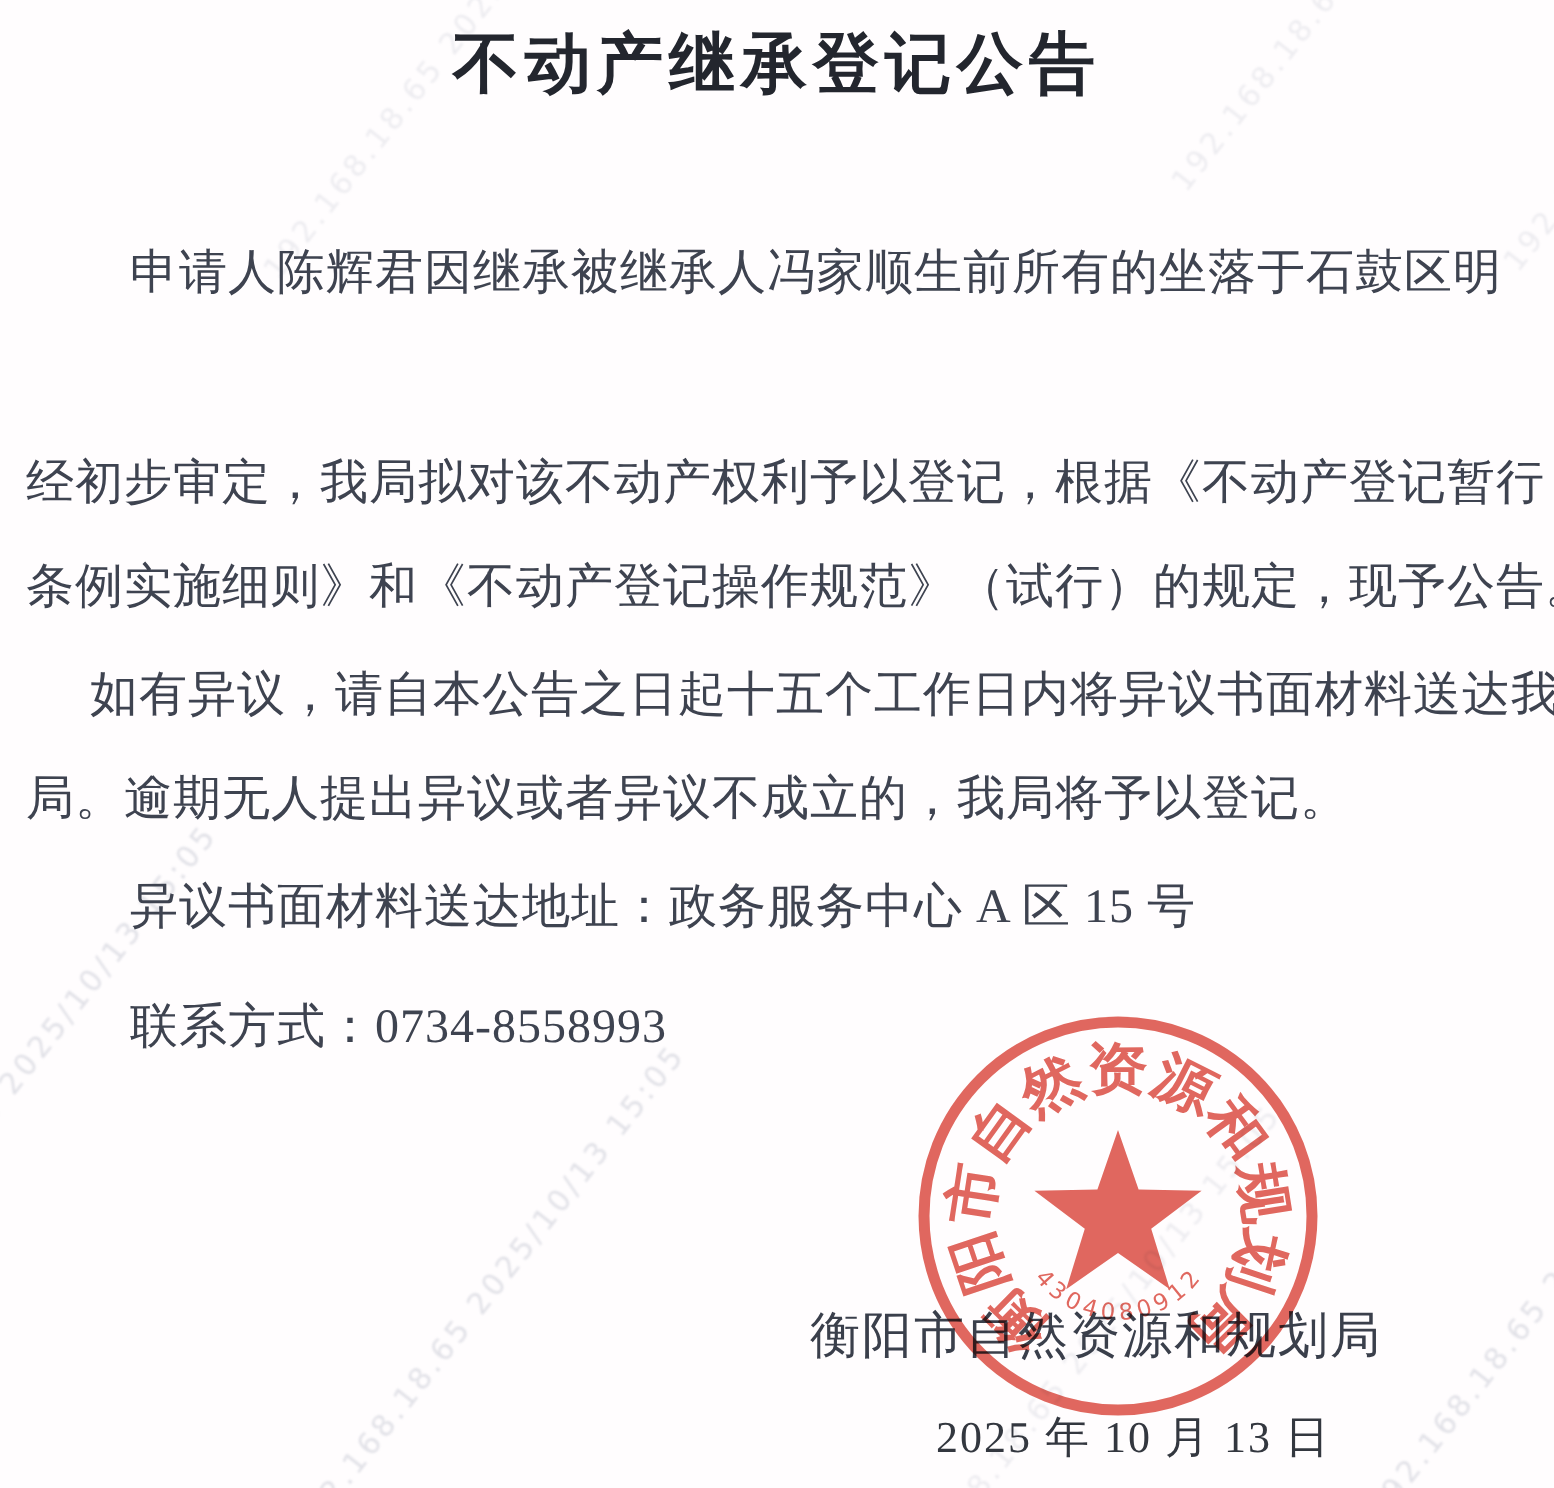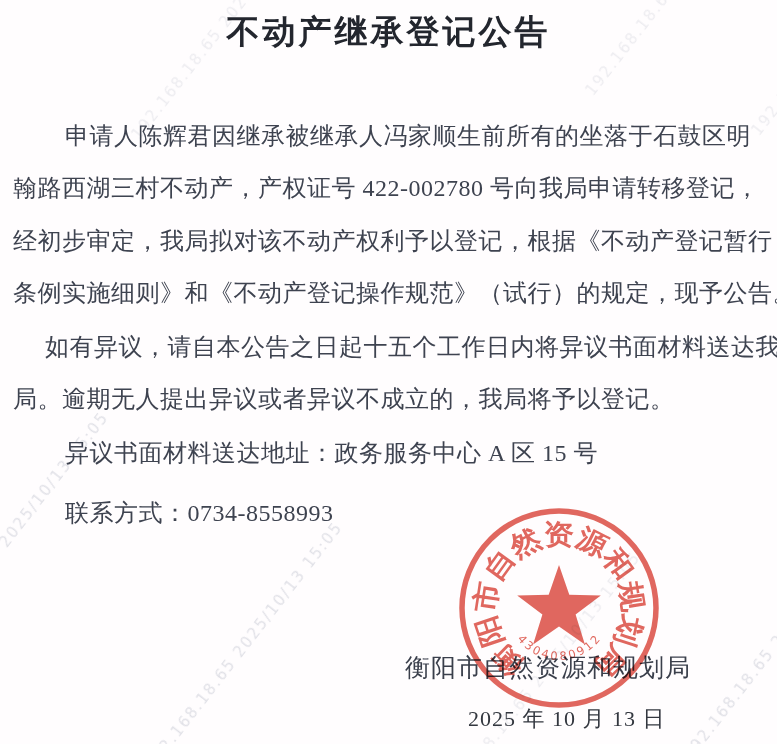--- a/index.html
+++ b/index.html
@@ -81,21 +81,20 @@
   <div class="wm faint" style="left:582px;top:88px;">192.168.18.65 2025/10/13 15:05</div>
   <div class="wm faint" style="left:748px;top:128px;">192.168.18.65 2025/10/13 15:05</div>
   <div class="wm" style="left:-92px;top:652px;">192.168.18.65 2025/10/13 15:05</div>
   <div class="wm" style="left:142px;top:762px;">192.168.18.65 2025/10/13 15:05</div>
   <div class="wm" style="left:680px;top:752px;">192.168.18.65 2025/10/13 15:05</div>
   <div class="wm faint" style="left:440px;top:792px;">192.168.18.65 2025/10/13 15:05</div>
 
   <div class="doc-title">不动产继承登记公告</div>
 
   <div class="line indent" style="top:120px;">申请人陈辉君因继承被继承人冯家顺生前所有的坐落于石鼓区明</div>
-  <div class="line" style="top:172px;">翰路西湖三村不动产，产权证号 422-002780 号向我局申请转移登记，</div>
   <div class="line" style="top:225px;text-align:center;">经初步审定，我局拟对该不动产权利予以登记，根据《不动产登记暂行</div>
   <div class="line" style="top:277px;">条例实施细则》和《不动产登记操作规范》（试行）的规定，现予公告。</div>
   <div class="line" style="top:331px;margin-left:32px;">如有异议，请自本公告之日起十五个工作日内将异议书面材料送达我</div>
   <div class="line" style="top:383px;">局。逾期无人提出异议或者异议不成立的，我局将予以登记。</div>
   <div class="line indent" style="top:437px;">异议书面材料送达地址：政务服务中心 A 区 15 号</div>
   <div class="line indent" style="top:497px;">联系方式：0734-8558993</div>
 
   <div class="issuer-line">衡阳市自然资源和规划局</div>
   <div class="date-line">2025 年 10 月 13 日</div>
 

